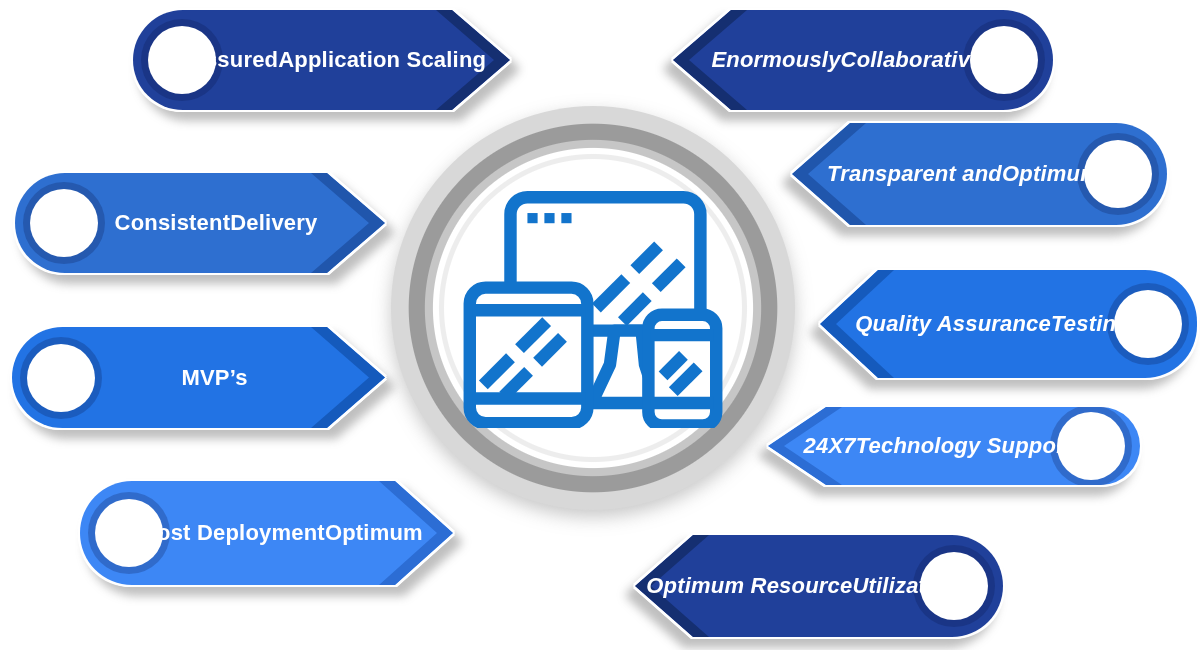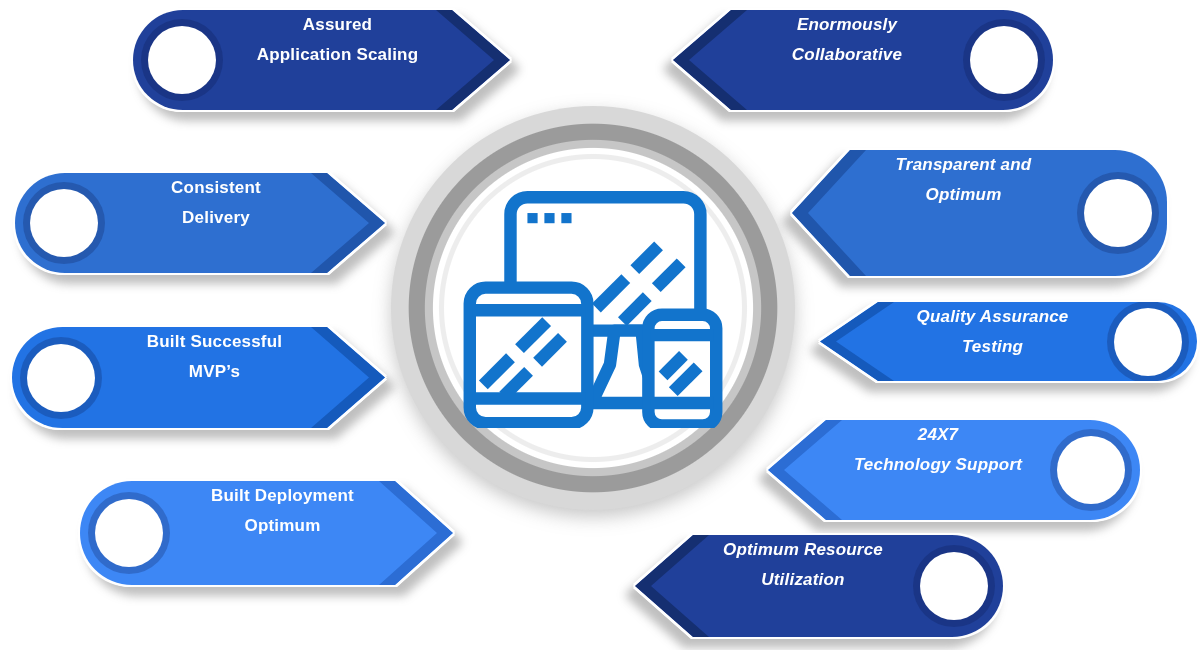--- a/index.html
+++ b/index.html
@@ -41,37 +41,37 @@
     clip-path: polygon(100% 0, calc(100% - 16px) 0, 0 50%, calc(100% - 16px) 100%, 100% 100%, 16px 50%); }
 
   
   .bullet { position: absolute; top: 50%; transform: translateY(-50%);
     width: 68px; height: 68px; border-radius: 50%; background: #ffffff;
     box-shadow: 0 0 0 7px rgba(8,22,70,.24); }
   .left  .bullet { left: 15px; }
   .right .bullet { right: 15px; }
 
   
-  .label { position: absolute; inset: 0; display: flex; flex-direction: column;
-    align-items: center; text-align: center;
-    color: #ffffff; font-size: 17px; font-weight: 600; line-height: 30px;
+  .label { position: absolute; inset: 0; display: flex; 
+    align-items: center; justify-content: center; text-align: center;
+    color: #ffffff; font-size: 22px; font-weight: 600; line-height: 30px;
     letter-spacing: .2px; }
   .left  .label { padding: 0 64px 0 96px; }
   .right .label { padding: 0 96px 0 64px; font-style: italic; }
   .label span { display: block; white-space: nowrap; }
 
   
   .b-l1 { left: 133px; top: 10px;  width: 377px; height: 100px; }
   .b-l2 { left: 15px;  top: 173px; width: 370px; height: 100px; }
   .b-l3 { left: 12px;  top: 327px; width: 373px; height: 101px; }
   .b-l4 { left: 80px;  top: 481px; width: 373px; height: 104px; }
   .b-r1 { left: 673px; top: 10px;  width: 380px; height: 100px; }
-  .b-r2 { left: 792px; top: 150px; width: 375px; height: 126px; }
-  .b-r3 { left: 820px; top: 270px; width: 377px; height: 79px; margin-top: 32px; }
-  .b-r4 { left: 768px; top: 420px; width: 372px; height: 100px; }
+  .b-r2 { left: 792px; top: 123px; width: 375px; height: 102px; }
+  .b-r3 { left: 820px; top: 270px; width: 377px; height: 108px; }
+  .b-r4 { left: 768px; top: 407px; width: 372px; height: 78px; }
   .b-r5 { left: 635px; top: 535px; width: 368px; height: 102px; }
 
   
   .center-circle { position: absolute; left: 391px; top: 106px;
     width: 404px; height: 404px; border-radius: 50%;
     display: flex; align-items: center; justify-content: center;
     filter: drop-shadow(0 7px 9px rgba(110,110,110,.38));
     background: radial-gradient(circle closest-side,
       #ffffff 0 73.5%,
       #ededed 74% 76%,
@@ -107,32 +107,31 @@
         <span>Delivery</span>
       </span>
     </div>
   </div>
 
   <div class="bwrap left b-l3">
     <div class="banner" style="--c: #2273E4; --fold: #1558B8;">
       <span class="fold"></span>
       <span class="bullet"></span>
       <span class="label">
-        <span>Built Successful</span>
         <span>MVP’s</span>
       </span>
     </div>
   </div>
 
   <div class="bwrap left b-l4">
     <div class="banner" style="--c: #3D87F5; --fold: #2A6AD0;">
       <span class="fold"></span>
       <span class="bullet"></span>
       <span class="label">
-        <span>Built Deployment</span>
+        <span>Post Deployment</span>
         <span>Optimum</span>
       </span>
     </div>
   </div>
 
   <div class="bwrap right b-r1">
     <div class="banner" style="--c: #20409A; --fold: #152E6E;">
       <span class="fold"></span>
       <span class="bullet"></span>
       <span class="label">

